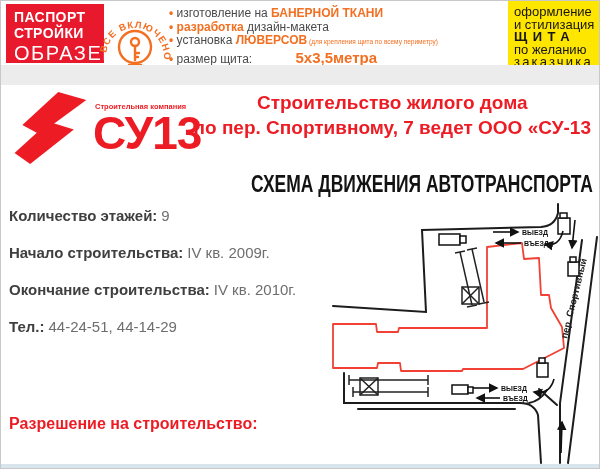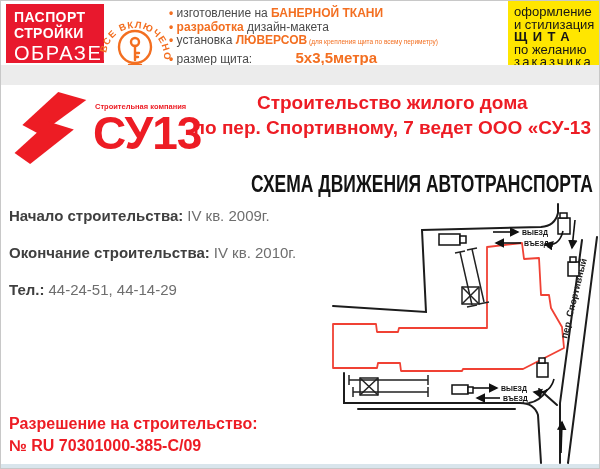--- a/index.html
+++ b/index.html
@@ -108,28 +108,28 @@
   <div class="logo-name">СУ13</div>
 
   <div class="main-title">
     <div>Строительство жилого дома</div>
     <div>по пер. Спортивному, 7 ведет ООО «СУ-13</div>
   </div>
 
   <div class="schema-title">СХЕМА ДВИЖЕНИЯ АВТОТРАНСПОРТА</div>
 
   <div class="info">
+    <div class="info-row"><span class="info-label">Количество этажей:</span><span class="info-value">9</span></div>
     <div class="info-row"><span class="info-label">Начало строительства:</span><span class="info-value">IV кв. 2009г.</span></div>
     <div class="info-row"><span class="info-label">Окончание строительства:</span><span class="info-value">IV кв. 2010г.</span></div>
     <div class="info-row"><span class="info-label">Тел.:</span><span class="info-value">44-24-51, 44-14-29</span></div>
   </div>
 
   <div class="permit">
     <div>Разрешение на строительство:</div>
-    <div>№ RU 70301000-385-С/09</div>
   </div>
 
   <svg class="map-svg" width="270" height="268" viewBox="330 196 270 268">
     <defs>
       <marker id="ah" markerWidth="8" markerHeight="8" refX="5" refY="3" orient="auto">
         <path d="M0,0 L6,3 L0,6 Z" fill="#111"></path>
       </marker>
     </defs>
 
     <g stroke="#1c1c1c" stroke-width="2" fill="none" stroke-linecap="round">

